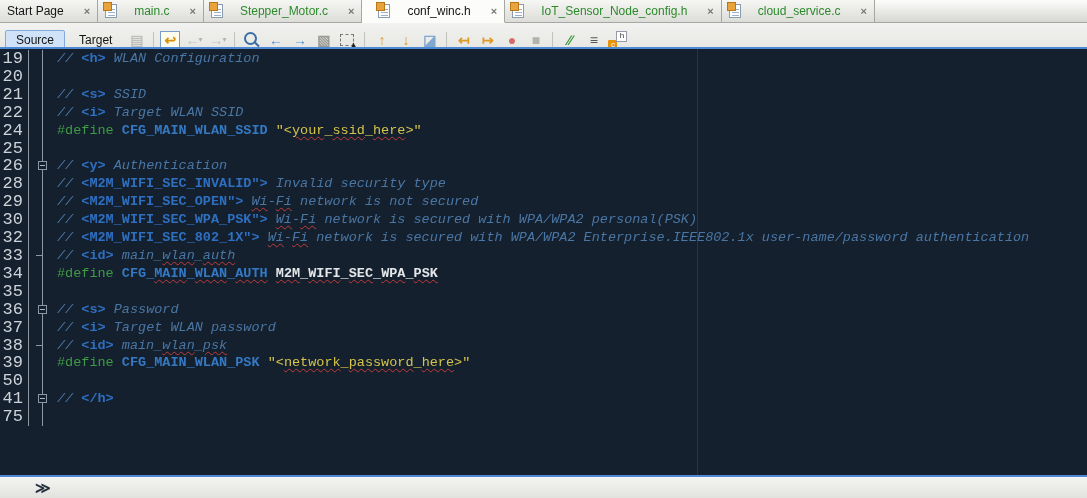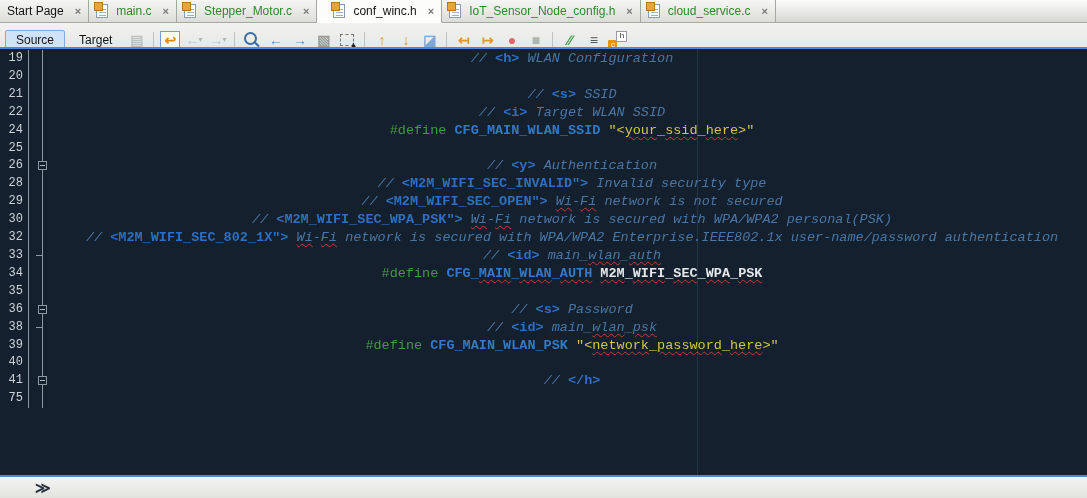--- a/index.html
+++ b/index.html
@@ -9,21 +9,21 @@
     --modified-tab:#2C8A2C; --error-squiggle:#C23B3B; --gutter-line:#8D98A3;
   }
   *{box-sizing:border-box;margin:0;padding:0}
   html,body{width:1087px;height:498px;overflow:hidden;background:#e8e8e6;
     font-family:"Liberation Sans",sans-serif;font-size:12px;}
   .app{position:relative;width:1087px;height:498px;}
 
   
   .tabbar{height:23px;display:flex;align-items:stretch;
     background:linear-gradient(#fdfdfc,#d6d6d2);border-bottom:1px solid #a6a6a2;}
-  .tab{display:flex;align-items:center;gap:8px;padding:0 7px;
+  .tab{display:flex;align-items:center;gap:17px;padding:0 7px;
     border-right:1px solid #a6a6a2;background:linear-gradient(#f6f6f4,#dcdcd8);
     cursor:default;white-space:nowrap;}
   .tab.active{background:#fcfcfa;border-bottom:1px solid #fcfcfa;margin-bottom:-1px;padding-left:16px;}
   .tlabel{color:#141414;}
   .tlabel.mod{color:var(--modified-tab);}
   .tclose{color:#787878;font-weight:bold;font-size:11px;margin-left:3px;}
   .fileicon{position:relative;width:12px;height:14px;background:#fff;
     border:1px solid #8a9ab0;flex:0 0 12px;}
   .fileicon::before{content:"";position:absolute;left:2px;top:4px;width:7px;height:1px;
     background:#9db0c8;box-shadow:0 3px 0 #9db0c8,0 6px 0 #9db0c8;}
@@ -59,27 +59,27 @@
   
   .editor{position:absolute;left:0;top:47px;width:1087px;height:430px;
     background:var(--editor-background);
     border-top:2px solid var(--focus-border);border-bottom:2px solid var(--focus-border);
     overflow:hidden;}
   .marginguide{position:absolute;left:697px;top:0;bottom:0;width:1px;background:#243546;}
   .lines{position:relative;padding-top:1px;}
   .cl{display:flex;height:17.92px;font-family:"Liberation Mono","DejaVu Sans Mono",monospace;
     font-size:13.5px;line-height:17.92px;}
   .ln{flex:0 0 29px;text-align:right;padding-right:5px;color:var(--line-number);
-    font-size:12px;border-right:1px solid var(--gutter-line);}
+    font-size:17px;border-right:1px solid var(--gutter-line);}
   .fold{flex:0 0 14px;position:relative;border-right:1px solid var(--gutter-line);}
   .fbox{position:absolute;right:-5px;top:4px;width:9px;height:9px;
     border:1px solid var(--gutter-line);background:var(--editor-background);}
   .fbox::after{content:"";position:absolute;left:1px;top:3px;width:5px;height:1px;background:#aab6c2;}
   .ftick{position:absolute;right:-1px;top:8px;width:7px;height:1px;background:var(--gutter-line);}
-  .code{flex:1;white-space:pre;padding-left:14px;text-align:center;}
+  .code{flex:1;white-space:pre;padding-left:14px;}
   .tk.c{color:var(--comment);font-style:italic;}
   .tk.t{color:var(--comment-tag);font-weight:bold;}
   .tk.p{color:var(--preprocessor);}
   .tk.m{color:var(--macro);font-weight:bold;}
   .tk.v{color:var(--macro-value);font-weight:bold;}
   .tk.s{color:var(--string);}
   .tk.x{color:#c0c0c0;}
   .tk.sq{text-decoration-line:underline;text-decoration-style:wavy;
     text-decoration-color:var(--error-squiggle);text-decoration-thickness:1px;
     text-underline-offset:2px;}
@@ -268,33 +268,38 @@
           <span class="code"></span>
         </div>
         <div class="cl">
           <span class="ln">36</span>
           <span class="fold">
             <span class="fbox"></span>
           </span>
           <span class="code"><span class="tk c">// </span><span class="tk t">&lt;s&gt;</span><span class="tk c"> Password</span></span>
         </div>
         <div class="cl">
+          <span class="ln">37</span>
+          <span class="fold"></span>
+          <span class="code"><span class="tk c">// </span><span class="tk t">&lt;i&gt;</span><span class="tk c"> Target WLAN password</span></span>
+        </div>
+        <div class="cl">
           <span class="ln">38</span>
           <span class="fold">
             <span class="ftick"></span>
           </span>
           <span class="code"><span class="tk c">// </span><span class="tk t">&lt;id&gt;</span><span class="tk c"> main_</span><span class="tk c sq">wlan</span><span class="tk c">_</span><span class="tk c sq">psk</span></span>
         </div>
         <div class="cl">
           <span class="ln">39</span>
           <span class="fold"></span>
           <span class="code"><span class="tk p">#define</span><span class="tk x"> </span><span class="tk m">CFG_MAIN_WLAN_PSK</span><span class="tk x"> </span><span class="tk s">"&lt;</span><span class="tk s sq">network</span><span class="tk s">_</span><span class="tk s sq">password</span><span class="tk s">_</span><span class="tk s sq">here</span><span class="tk s">&gt;"</span></span>
         </div>
         <div class="cl">
-          <span class="ln">40</span>
+          <span class="ln">50</span>
           <span class="fold"></span>
           <span class="code"></span>
         </div>
         <div class="cl">
           <span class="ln">41</span>
           <span class="fold">
             <span class="fbox"></span>
           </span>
           <span class="code"><span class="tk c">// </span><span class="tk t">&lt;/h&gt;</span></span>
         </div>

